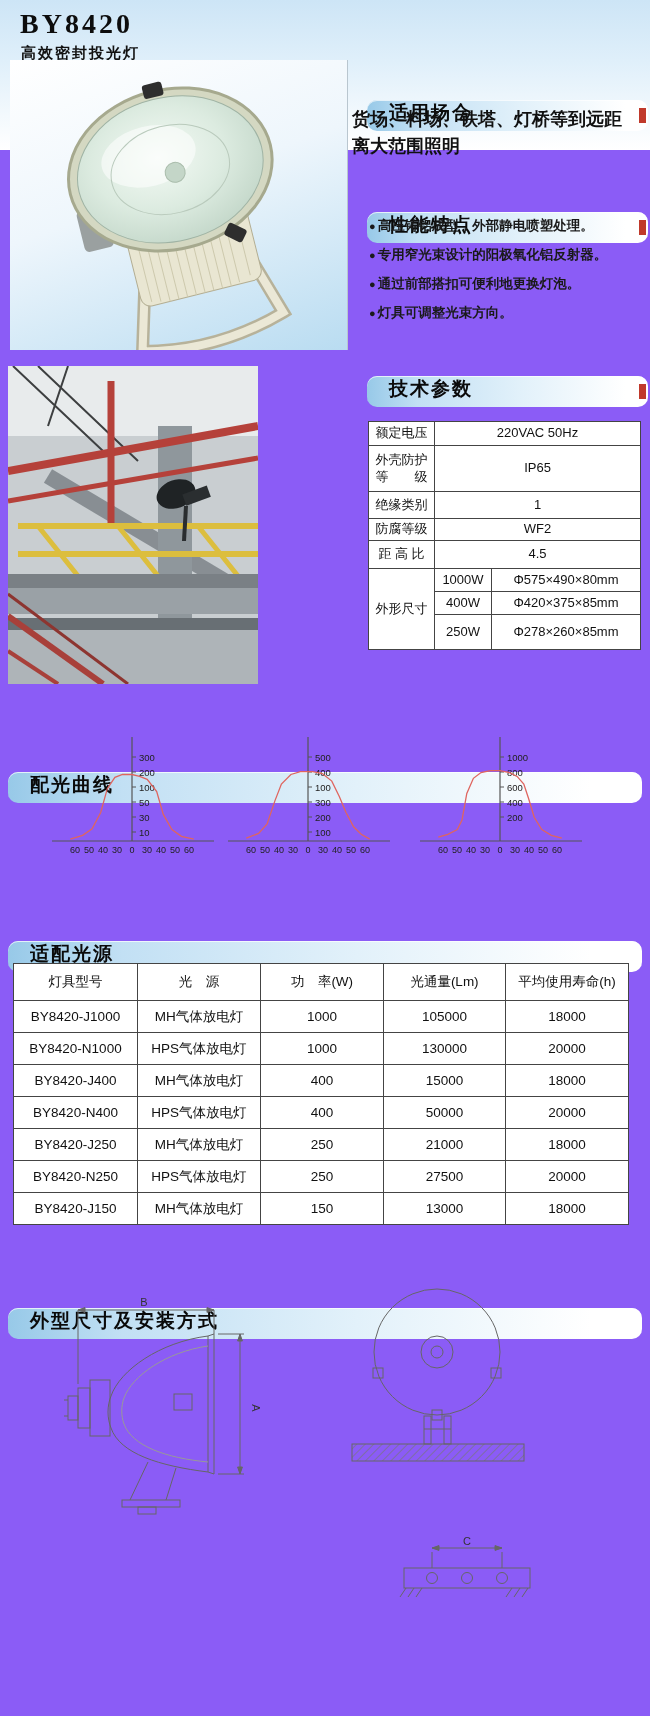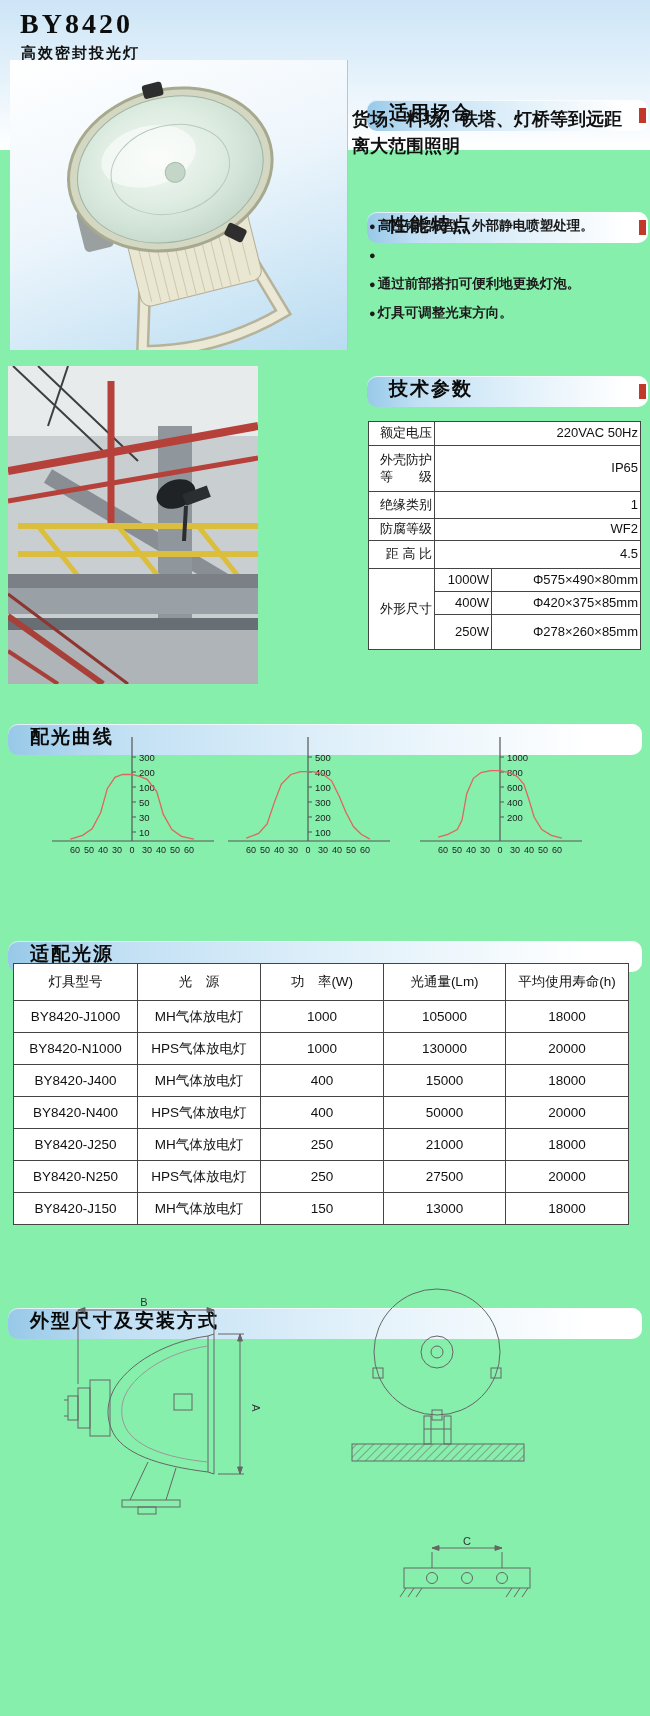--- a/index.html
+++ b/index.html
@@ -1,16 +1,16 @@
 <!DOCTYPE html>
 <html><head>
 <meta charset="utf-8">
 <style>
   html,body{margin:0;padding:0;background:#fff;}
-  .page{position:relative;width:650px;height:1716px;background:#86efac;overflow:hidden;
+  .page{position:relative;width:650px;height:1716px;background:#8b5cf6;overflow:hidden;
         font-family:"Liberation Sans", sans-serif;color:#222;}
   .top-bg{position:absolute;left:0;top:0;width:650px;height:150px;
         background:linear-gradient(180deg,#cde5f6 0%,#dfeffa 40%,#ffffff 100%);}
   .title{position:absolute;left:20px;top:8px;font-family:"Liberation Serif",serif;
         font-weight:bold;font-size:28px;letter-spacing:3px;color:#0d0d0d;}
   .subtitle{position:absolute;left:21px;top:44px;font-size:15px;font-weight:bold;
         letter-spacing:2px;color:#111;}
   .photo{position:absolute;overflow:hidden;}
   #photo1{left:10px;top:60px;width:337px;height:290px;
         background:linear-gradient(160deg,#ffffff 0%,#eef6fc 45%,#b9dcf1 100%);
@@ -24,21 +24,21 @@
   .wide{left:8px;width:634px;}
   .redmark{position:absolute;right:2px;top:8px;width:7px;height:15px;background:#c0392b;}
   .apply-text{position:absolute;left:352px;top:106px;width:278px;font-weight:bold;
         font-size:18px;line-height:27px;color:#111;}
   #features-list{position:absolute;left:369px;top:216px;width:280px;}
   .bullet-row{display:flex;align-items:flex-start;margin-bottom:9px;font-weight:bold;
         font-size:13.5px;line-height:20px;color:#1a1a1a;}
   .bullet-row .dot{margin-right:2px;font-size:11px;line-height:20px;}
   #tech-table-wrap{position:absolute;left:368px;top:421px;}
   .ttable{border-collapse:collapse;table-layout:fixed;width:272px;font-size:13px;color:#111;background:#fff;}
-  .ttable th,.ttable td{border:1px solid #444;text-align:right;vertical-align:middle;
+  .ttable th,.ttable td{border:1px solid #444;text-align:center;vertical-align:middle;
         font-weight:normal;padding:0 2px;line-height:1.25;}
   #charts{position:absolute;left:0;top:733px;width:650px;height:130px;}
   .chart{position:absolute;top:0;width:178px;height:128px;}
   #source-table-wrap{position:absolute;left:13px;top:963px;border-radius:28px;}
   .stable{border-collapse:collapse;table-layout:fixed;width:615px;font-size:13.5px;color:#111;background:#fff;}
   .stable th,.stable td{border:1px solid #444;text-align:center;vertical-align:middle;
         font-weight:normal;padding:0;}
   .absvg{position:absolute;}
 </style>
 </head>
@@ -110,20 +110,21 @@
     <span class="hbar-label">性能特点</span>
     <span class="redmark"></span>
   </div>
   <div id="features-list">
       <div class="bullet-row">
         <span class="dot">●</span>
         <span>高压铸铝成型，外部静电喷塑处理。</span>
       </div>
       <div class="bullet-row">
         <span class="dot">●</span>
+        <span>专用窄光束设计的阳极氧化铝反射器。</span>
       </div>
       <div class="bullet-row">
         <span class="dot">●</span>
         <span>通过前部搭扣可便利地更换灯泡。</span>
       </div>
       <div class="bullet-row">
         <span class="dot">●</span>
         <span>灯具可调整光束方向。</span>
       </div>
     </div>
@@ -170,21 +171,21 @@
             <td>Φ420×375×85mm</td>
           </tr>
           <tr style="height:35px">
             <td>250W</td>
             <td>Φ278×260×85mm</td>
           </tr>
         </tbody>
       </table>
     </div>
 
-  <div class="hbar wide" style="top:688px">
+  <div class="hbar wide" style="top:736px">
     <span class="hbar-label">配光曲线</span>
   </div>
   <div id="charts">
       <div class="chart" style="left: 44px;"><svg width="178" height="128" viewBox="0 0 178 128">
           <line x1="88" y1="4" x2="88" y2="108" stroke="#555" stroke-width="1.2"></line>
           <line x1="8" y1="108" x2="170" y2="108" stroke="#555" stroke-width="1.2"></line>
           <line x1="88" y1="24" x2="92" y2="24" stroke="#555"></line>
           <text x="95" y="27.5" font-size="9.5" fill="#222">300</text>
           <line x1="88" y1="39" x2="92" y2="39" stroke="#555"></line>
           <text x="95" y="42.5" font-size="9.5" fill="#222">200</text>

